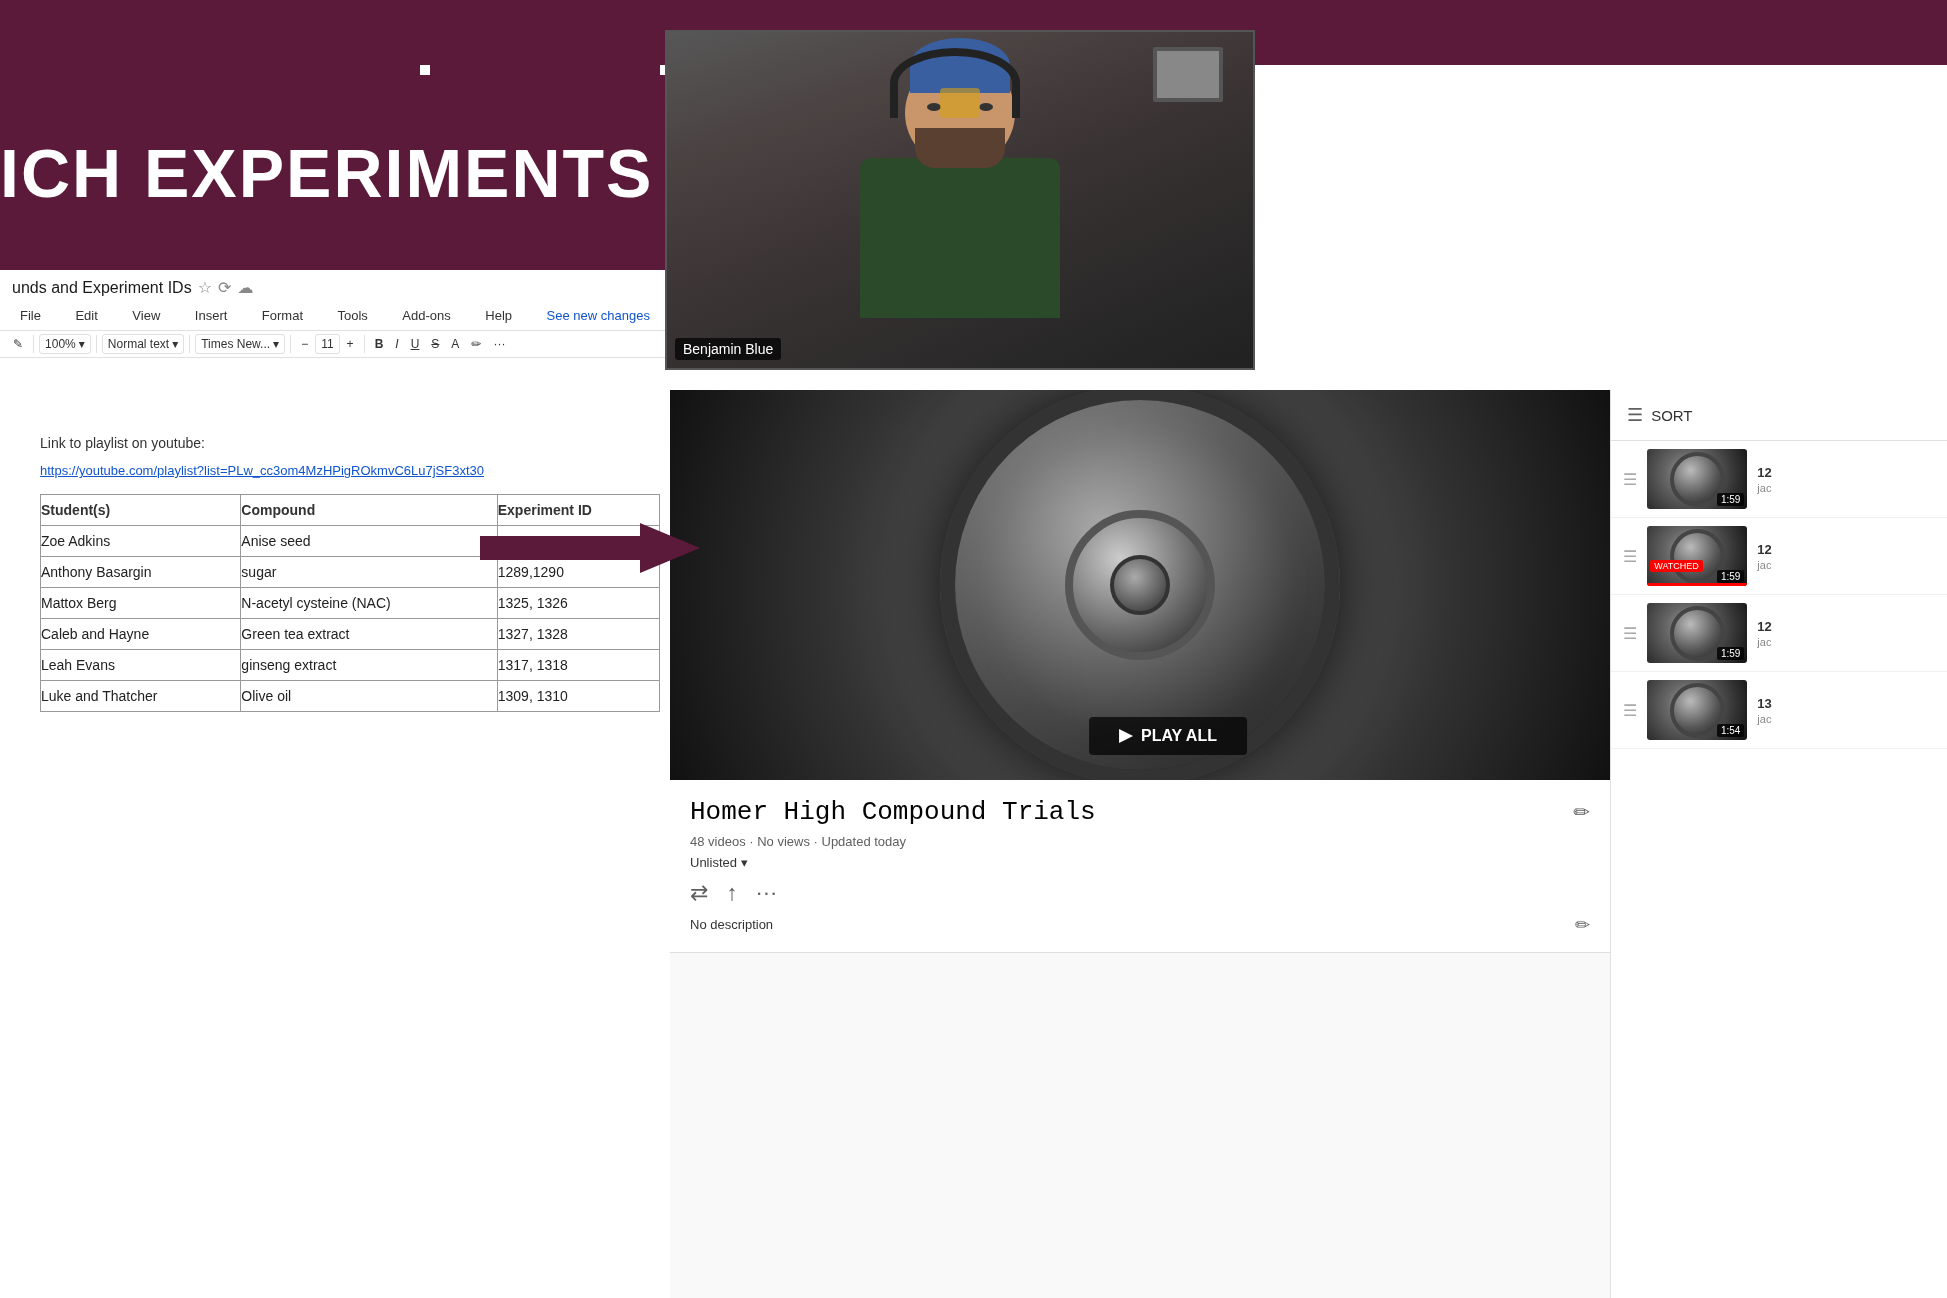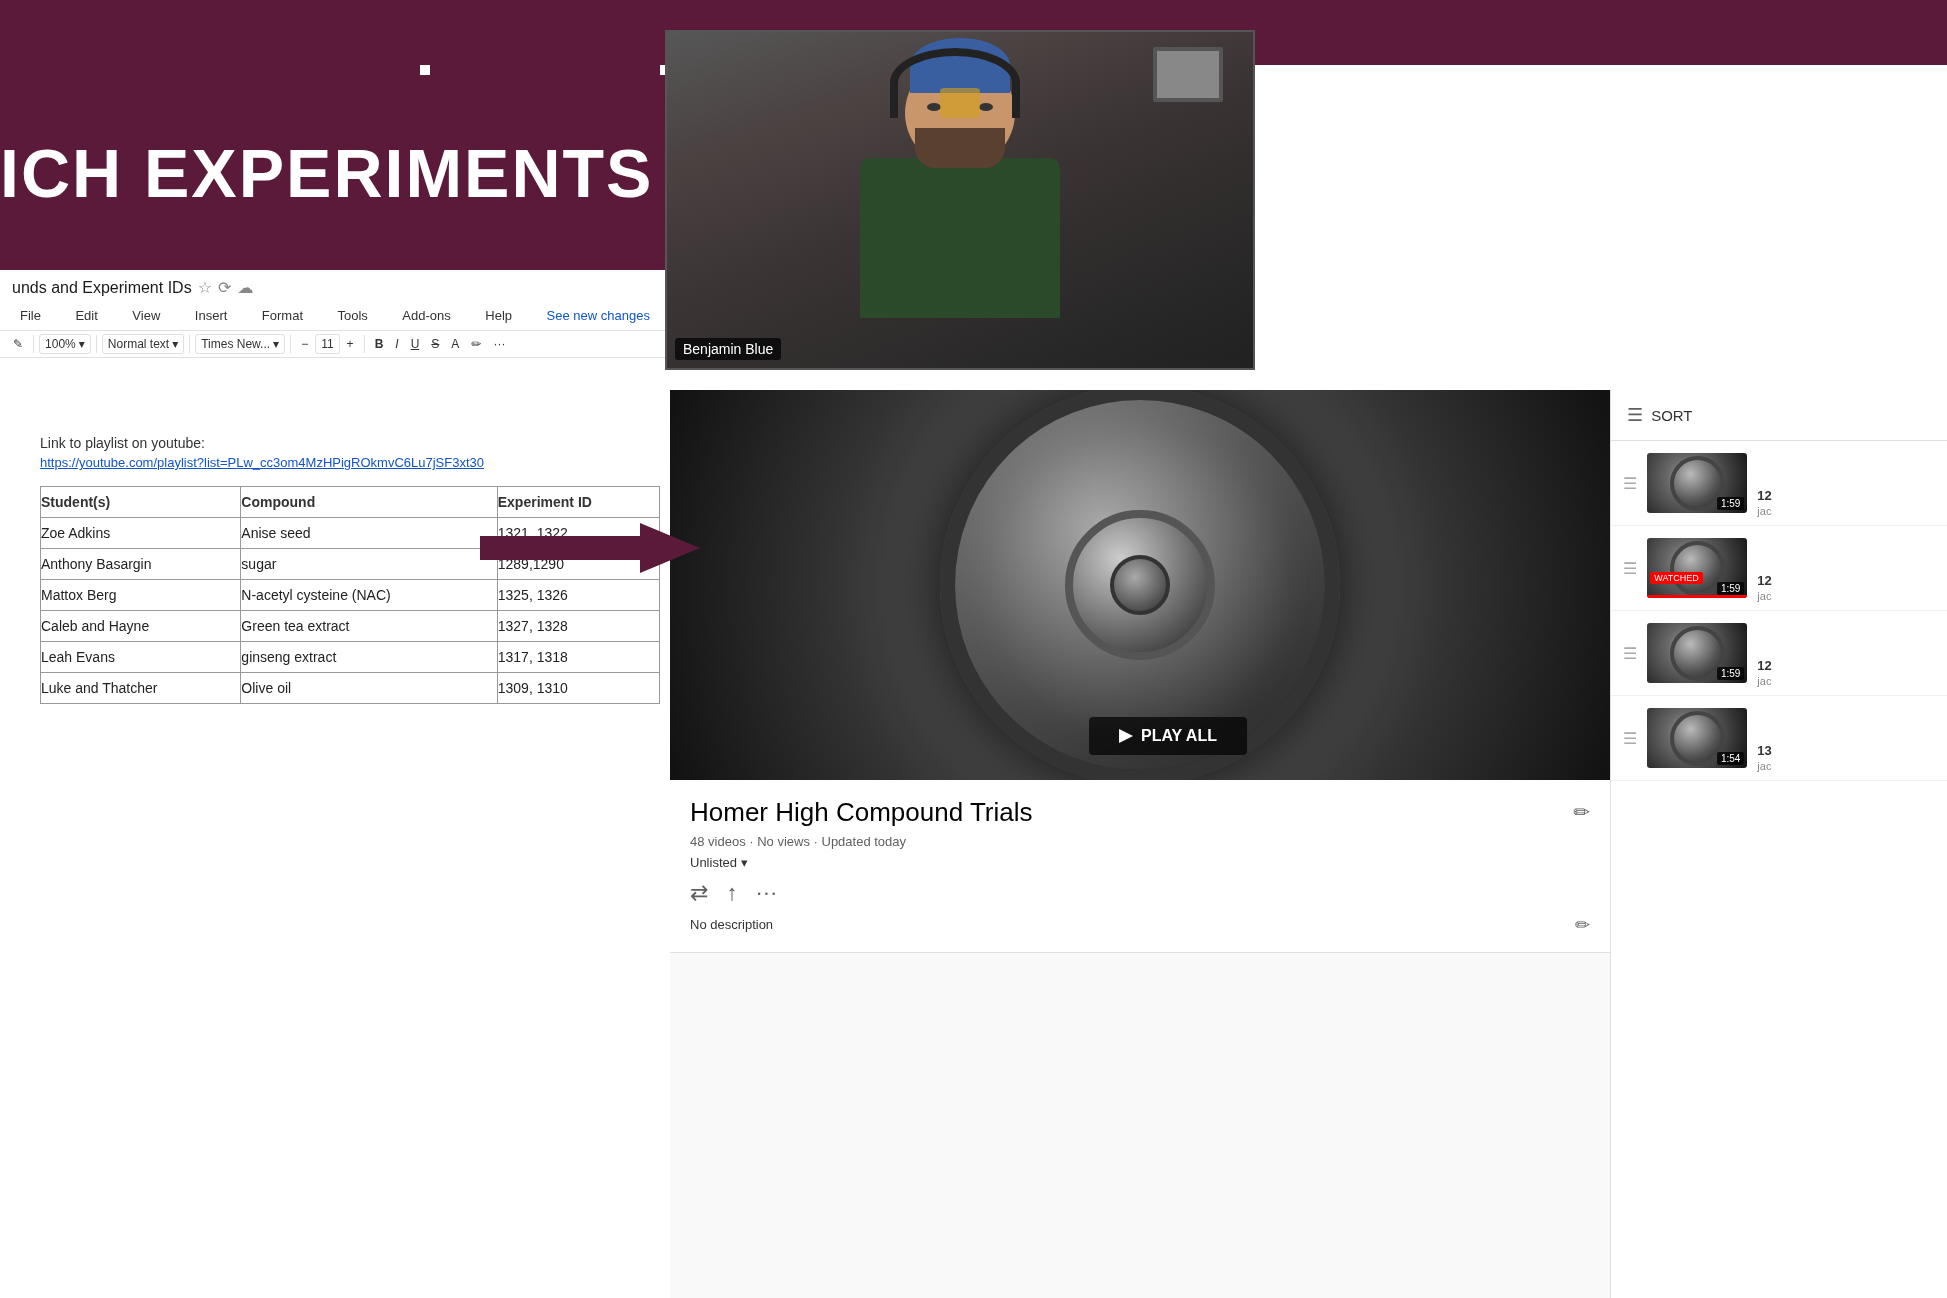--- a/index.html
+++ b/index.html
@@ -8,21 +8,21 @@
       height: 1298px;
       overflow: hidden;
       font-family: Arial, sans-serif;
       background: #fff;
       position: relative;
     }
 
     .playlist-link-label {
       font-size: 14px;
       color: #333;
-      margin-bottom: 4px;
+      margin-bottom: 12px;
     }
 
     .playlist-link-url {
       font-size: 13px;
       color: #1155cc;
       text-decoration: underline;
       margin-bottom: 16px;
       cursor: pointer;
     }
 
@@ -232,21 +232,20 @@
       bottom: 0;
       left: 0;
       right: 0;
       height: 3px;
       background: #f00;
     }
 
     .item-info {
       flex: 1;
       overflow: hidden;
-      margin-top: 39px;
     }
 
     .item-number {
       font-size: 13px;
       font-weight: bold;
       color: #333;
     }
 
     .item-channel {
       font-size: 11px;
@@ -567,21 +566,21 @@
       </div>
     </div>
     <button class="play-all-btn">
       <span class="play-icon-triangle"></span>
       <span>PLAY ALL</span>
     </button>
   </div>
 
   <div style="padding:16px 20px;background:#fff;border-bottom:1px solid #e0e0e0;">
     <div style="display:flex;align-items:flex-start;justify-content:space-between;margin-bottom:4px;">
-      <span style="font-size:26px;font-weight:500;color:#030303;line-height:1.3;">Homer High Compound Trials</span>
+      <span style="font-size:26px;font-weight:500;color:#030303;line-height:1.3;font-family:Liberation Mono, monospace;">Homer High Compound Trials</span>
       <span style="color:#606060;font-size:20px;cursor:pointer;margin-top:4px;">✏</span>
     </div>
     <div style="font-size:13px;color:#606060;margin-bottom:6px;">48 videos · No views · Updated today</div>
     <div style="display:flex;align-items:center;gap:4px;font-size:13px;color:#333;cursor:pointer;">
       <span>Unlisted</span>
       <span>▾</span>
     </div>
     <div style="display:flex;align-items:center;gap:18px;margin-top:10px;">
       <span style="font-size:22px;color:#606060;cursor:pointer;">⇄</span>
       <span style="font-size:22px;color:#606060;cursor:pointer;">↑</span>

